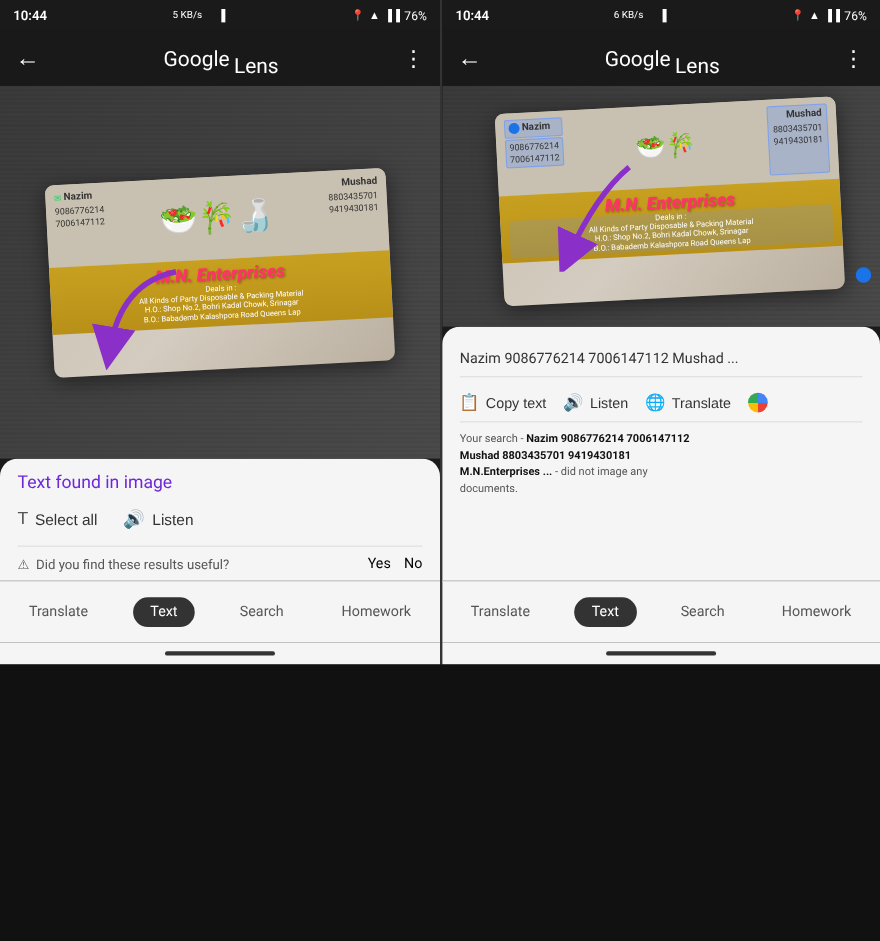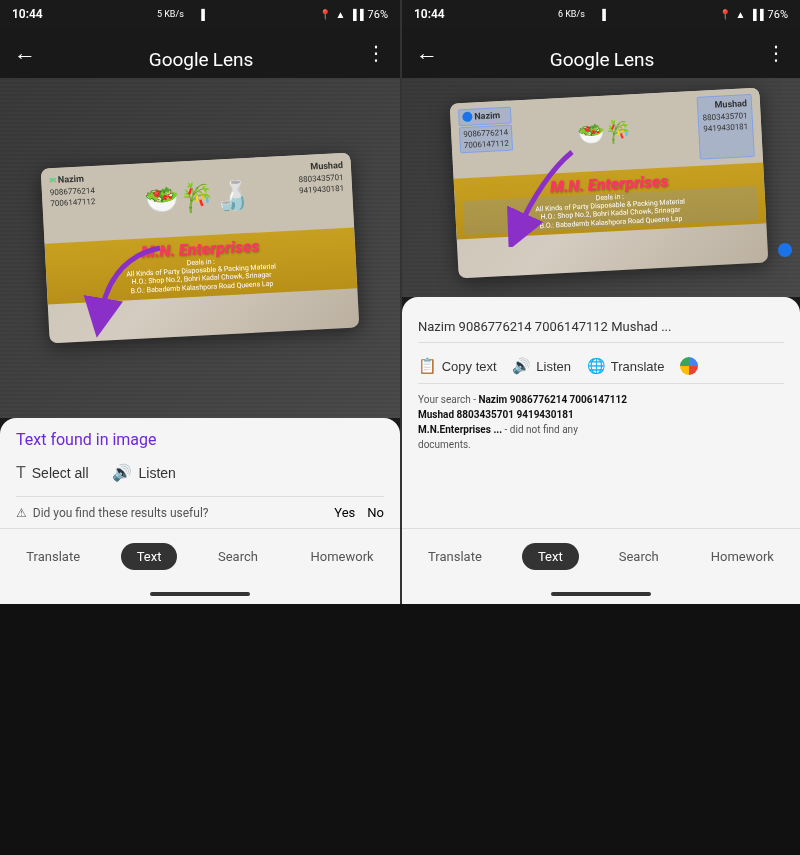--- a/index.html
+++ b/index.html
@@ -65,21 +65,21 @@
       padding: 0 14px;
       flex-shrink: 0;
     }
     .top-bar .back-btn {
       color: #fff;
       font-size: 22px;
       cursor: pointer;
     }
     .top-bar .title {
       display: flex;
-      align-items: flex-end;
+      align-items: center;
       gap: 4px;
       font-size: 19px;
       color: #fff;
     }
     .top-bar .title .google-text {
       font-weight: 400;
     }
     .top-bar .title .lens-text {
       font-weight: 400;
       margin-top: 12px;
@@ -533,21 +533,21 @@
         <span class="google-g"></span>
       </button>
     </div>
     <div class="nazim-result">
       <span>Your search - </span>
       <strong>Nazim 9086776214 7006147112</strong>
       <br>
       <strong>Mushad 8803435701 9419430181</strong>
       <br>
       <strong>M.N.Enterprises ...</strong>
-      <span> - did not find any</span>
+      <span> - did not image any</span>
       <br>
       <span>documents.</span>
     </div>
   </div>
 
   <div class="bottom-nav">
     <div class="nav-item">
       <span>Translate</span>
     </div>
     <div class="nav-item active">

